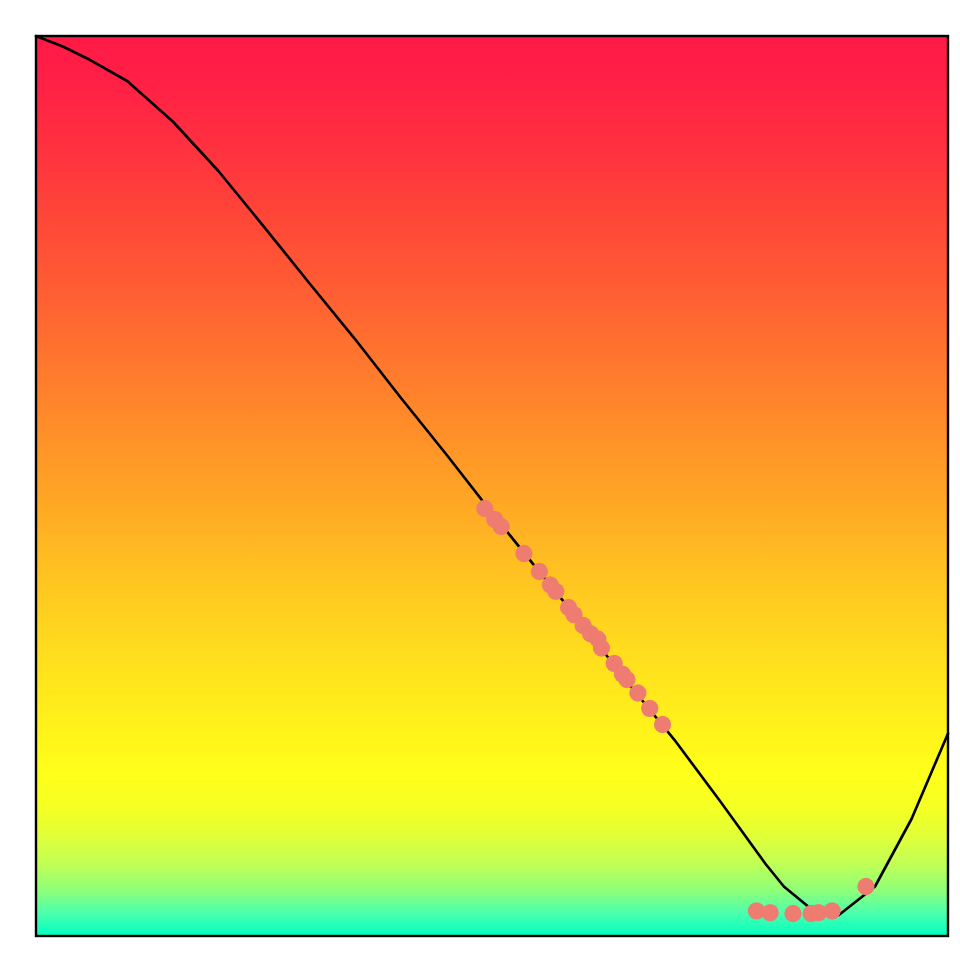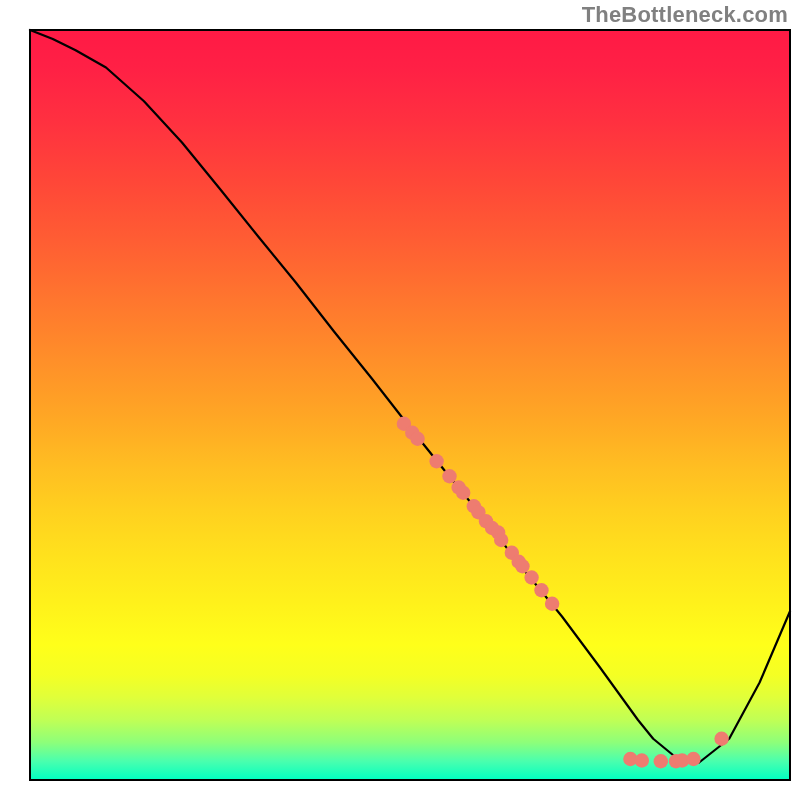--- a/index.html
+++ b/index.html
@@ -87,14 +87,13 @@
         <circle cx="630.40" cy="759.00" r="7.2" fill="#ee7c70"></circle>
         <circle cx="641.80" cy="760.50" r="7.2" fill="#ee7c70"></circle>
         <circle cx="660.80" cy="761.25" r="7.2" fill="#ee7c70"></circle>
         <circle cx="676.00" cy="761.25" r="7.2" fill="#ee7c70"></circle>
         <circle cx="682.08" cy="760.50" r="7.2" fill="#ee7c70"></circle>
         <circle cx="693.48" cy="759.00" r="7.2" fill="#ee7c70"></circle>
         <circle cx="721.60" cy="738.75" r="7.2" fill="#ee7c70"></circle>
       </g>
   </svg>
 
-  <div class="watermark">TheBottleneck.com</div>
 </div>
 
 </body></html>

